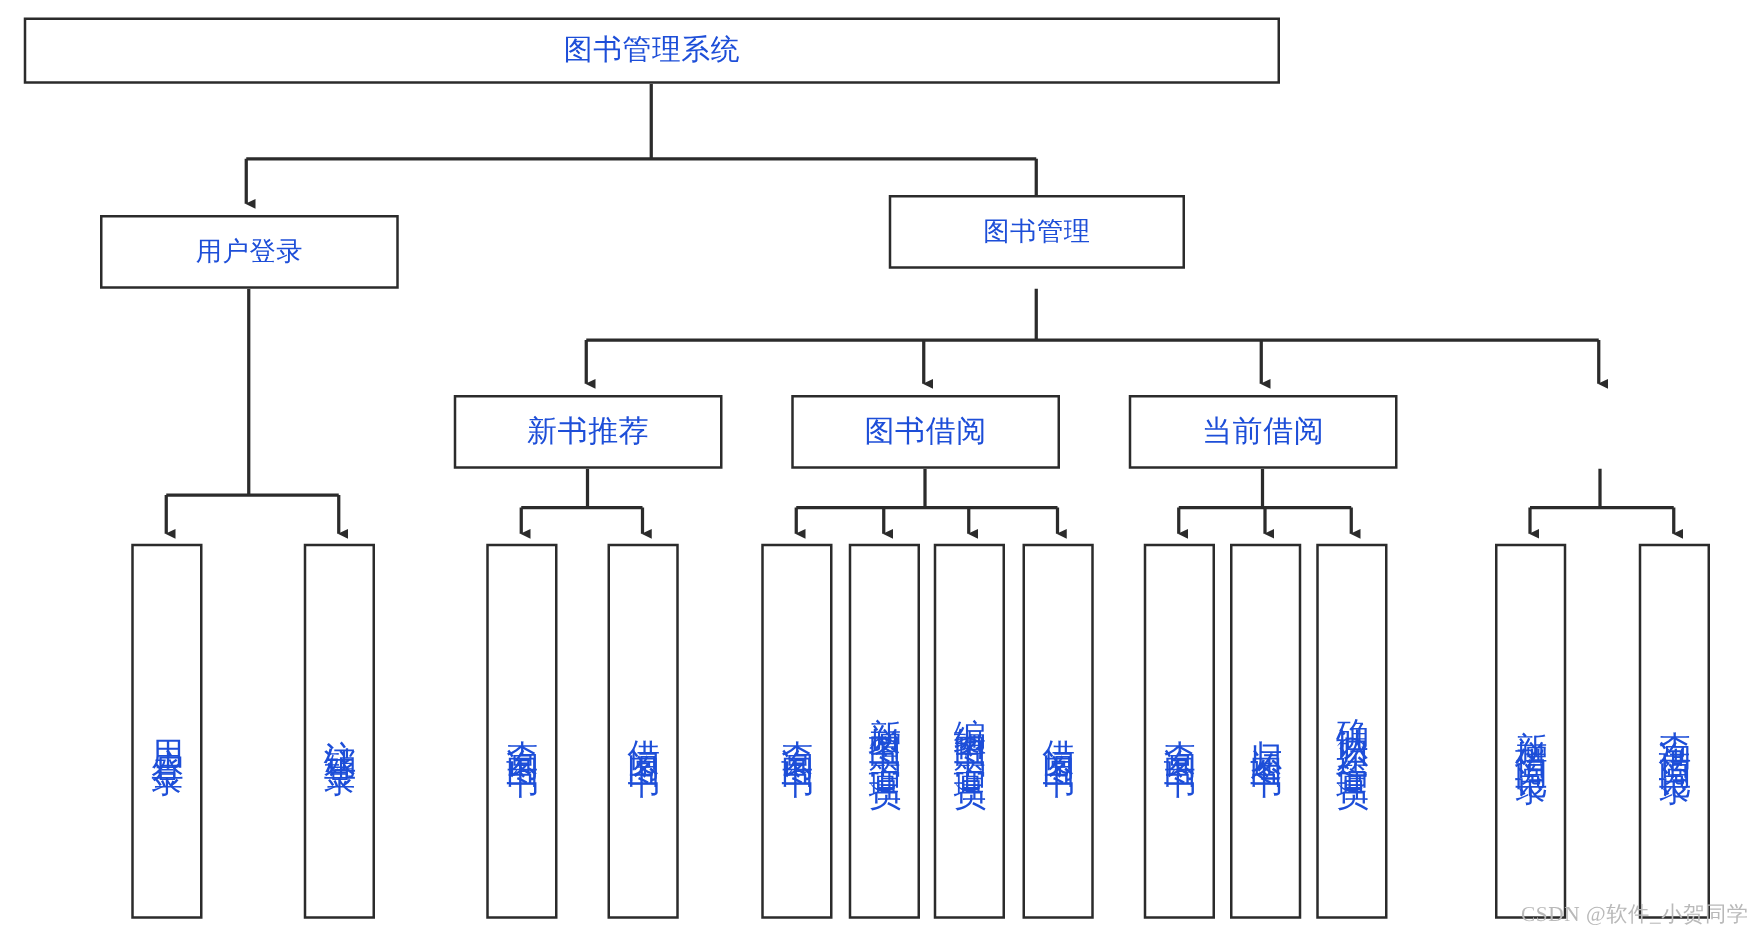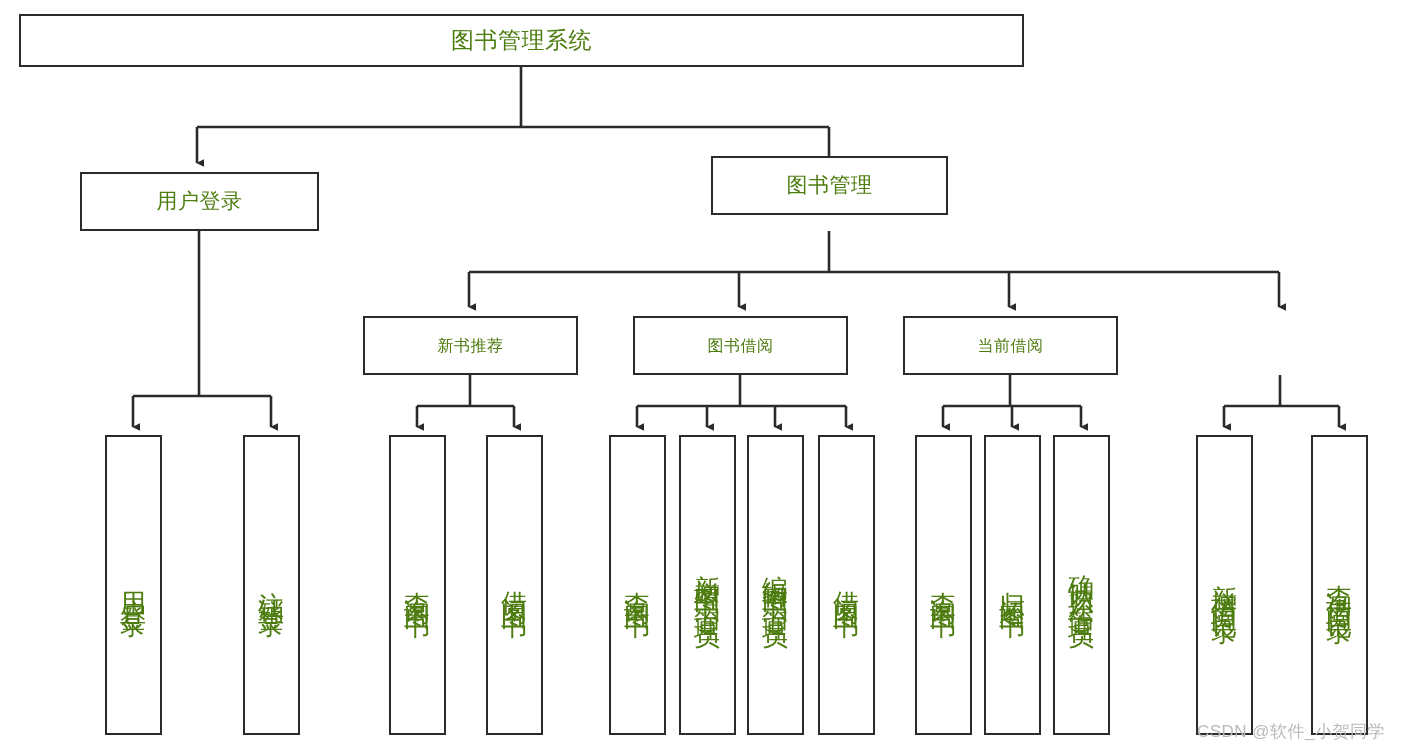--- a/index.html
+++ b/index.html
@@ -21,56 +21,56 @@
     box-sizing:border-box;
     background:#ffffff;
     border:2.5px solid #2b2b2b;
     display:flex;
     align-items:center;
     justify-content:center;
     text-align:center;
     z-index:2;
   }
   .node .lbl{
-    color:#4d7c0f;
+    color:#1d4ed8;
     line-height:1.12;
     letter-spacing:0.5px;
     white-space:pre;
   }
 
   
   .h-root .lbl{font-size:23px;}
   .h-mid  .lbl{font-size:21px;}
-  .h-sub  .lbl{font-size:16px;}
+  .h-sub  .lbl{font-size:24px;}
 
   
   .leaf{
     align-items:center;
     justify-content:center;
   }
   .leaf .lbl{
     writing-mode:vertical-rl;
     text-orientation:upright;
     font-size:26px;
     line-height:1.0;
     letter-spacing:7px;
     white-space:pre;
     display:block;
   }
 
   #watermark{
     position:absolute;
-    right:20px;
+    right:6px;
     bottom:4px;
     font-size:17px;
     color:#b9b9b9;
     letter-spacing:0.5px;
     z-index:5;
     white-space:pre;
-    font-family:Liberation Sans, sans-serif;
+    font-family:Liberation Serif, serif;
   }
 </style>
 </head>
 <body>
 
 <div id="stage">
 
   <svg id="wires" viewBox="0 0 1405 747" xmlns="http://www.w3.org/2000/svg">
     <defs>
       <marker id="arw" markerWidth="10" markerHeight="10" refX="5" refY="7.4" orient="auto" markerUnits="userSpaceOnUse">

